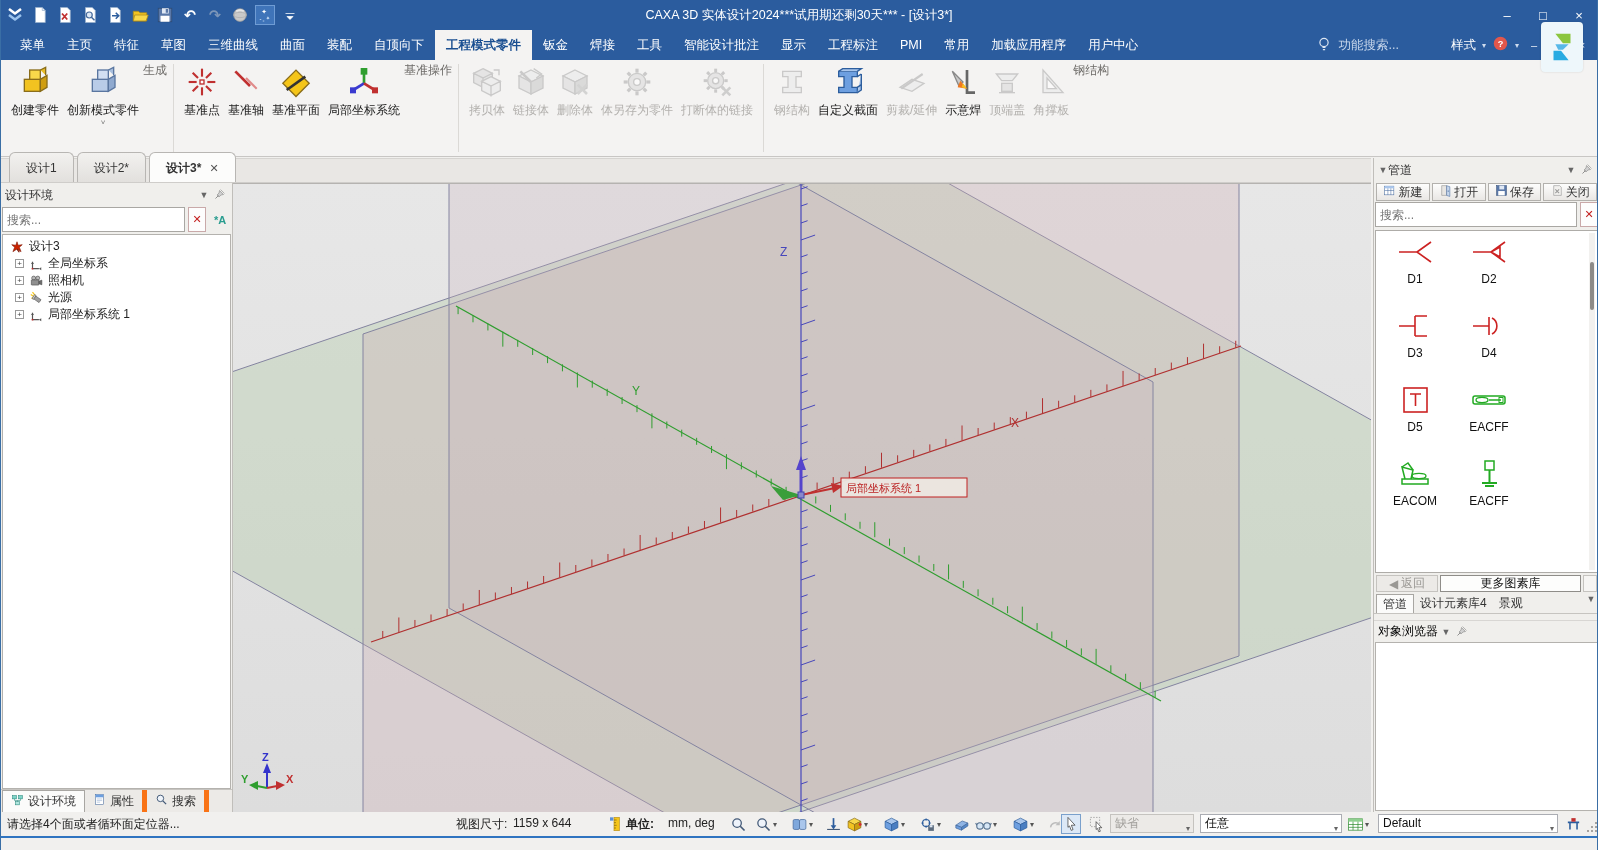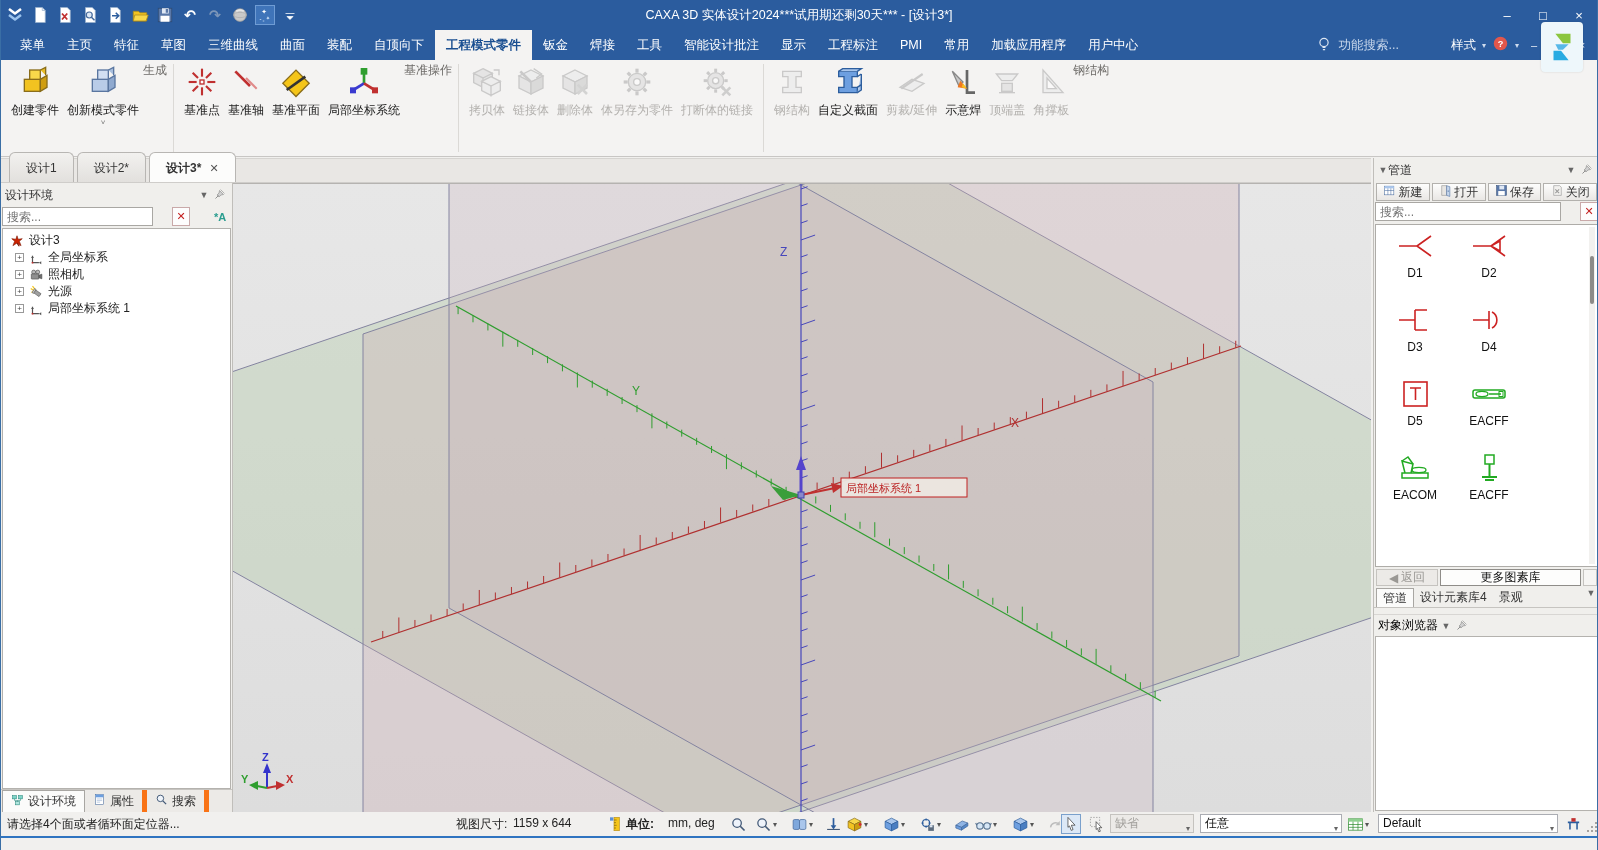--- a/index.html
+++ b/index.html
@@ -40,21 +40,21 @@
   .doctabs{position:absolute;left:0;top:158px;width:1370px;height:25px;background:#e9e7e4;border-top:1px solid #d6d4d1;border-bottom:1px solid #cfcdca;display:flex;align-items:flex-end;padding-left:8px;}
   .dtab{height:30px;line-height:22px;padding:0 16px;font-size:12px;color:#333;background:linear-gradient(#f2f1ef,#e2e0dd);
         border:1px solid #b8b6b3;border-bottom:none;border-radius:6px 6px 0 0;margin-right:3px;white-space:nowrap;display:flex;align-items:center;gap:8px;}
   .dtab.active{background:#fcfcfb;font-weight:bold;}
   .dtab .tab-close{font-size:11px;color:#555;font-weight:normal;}
   
   .left-panel{position:absolute;left:0;top:183px;width:232px;height:629px;background:#f0efec;border-right:1px solid #c0beba;display:flex;flex-direction:column;}
   .panel-header{height:24px;display:flex;align-items:center;font-size:12px;color:#333;padding:0 4px;}
   .panel-header .ph-title{flex:1;}
   .ph-ico{width:16px;text-align:center;color:#666;font-size:9px;}
-  .search-row{display:flex;height:19px;margin:0 1px 2px;gap:19px;align-items:stretch;}
+  .search-row{display:flex;height:25px;margin:0 1px 2px;gap:3px;align-items:stretch;}
   .search-input{flex:1;border:1px solid #a9a7a3;background:#fff;font-size:12px;padding:0 4px;font-family:inherit;color:#333;min-width:0;}
   .xbtn{width:18px;background:#fdfdfd;border:1px solid #c9a9a9;color:#c42020;font-weight:bold;font-size:11px;display:flex;align-items:center;justify-content:center;}
   .fuzzy{width:22px;display:flex;align-items:center;justify-content:center;font-size:11px;color:#2a9d8f;font-weight:bold;}
   .tree-area{flex:1;background:#fff;border:1px solid #b4b2ae;margin:0 1px;overflow:hidden;padding-top:3px;}
   .tree-row{display:flex;align-items:center;height:17px;font-size:12px;color:#222;white-space:nowrap;}
   .expander{width:9px;height:9px;border:1px solid #999;background:#fff;font-size:8px;line-height:7px;text-align:center;color:#444;margin-right:4px;flex:none;}
   .tree-ico{width:16px;height:16px;margin-right:4px;flex:none;display:flex;align-items:center;justify-content:center;}
   .lp-tabs{height:23px;display:flex;align-items:stretch;background:#eceae7;border-top:1px solid #c6c4c0;padding-left:1px;}
   .lp-tab{display:flex;align-items:center;gap:4px;font-size:12px;color:#333;padding:0 8px;border-right:5px solid #f97316;}
   .lp-tab.active{background:#fbfbfa;border:1px solid #a8a6a2;border-bottom:none;}

